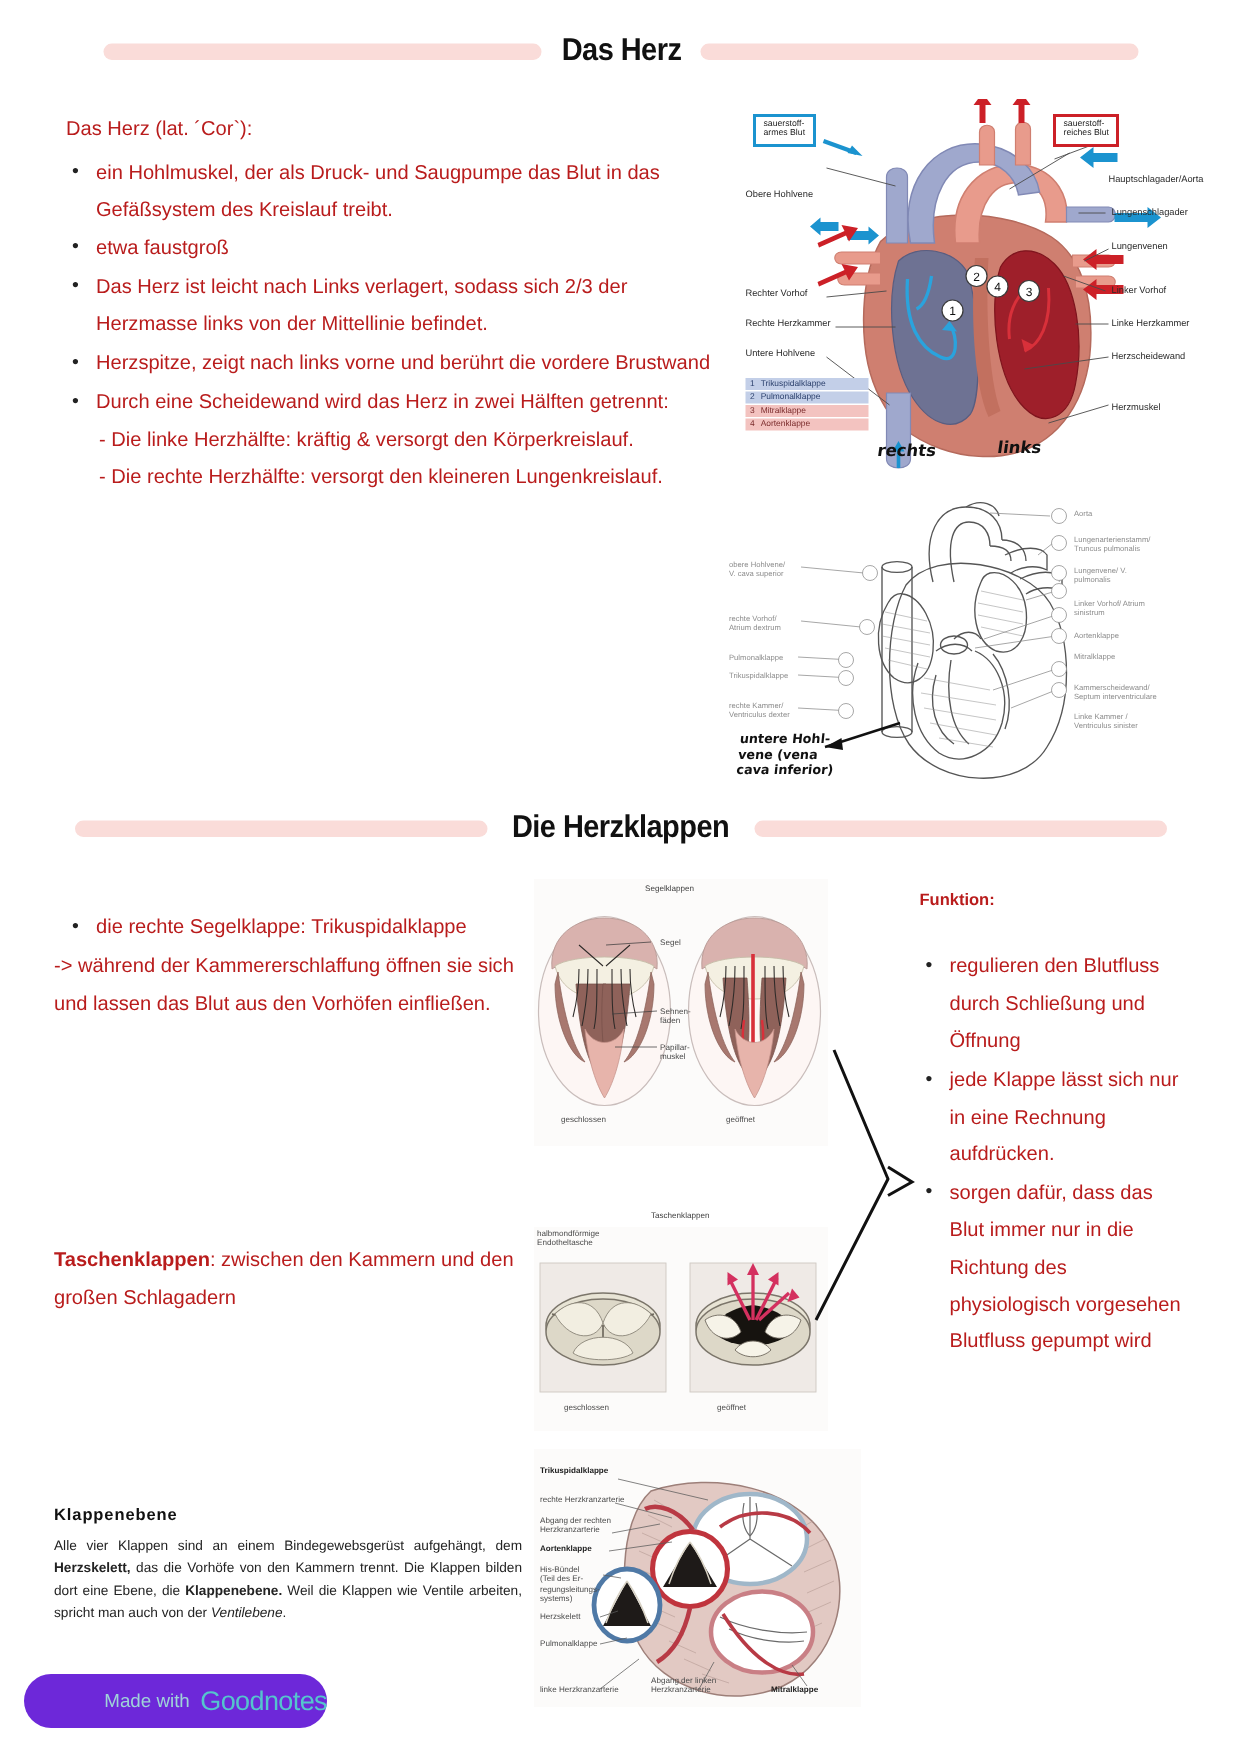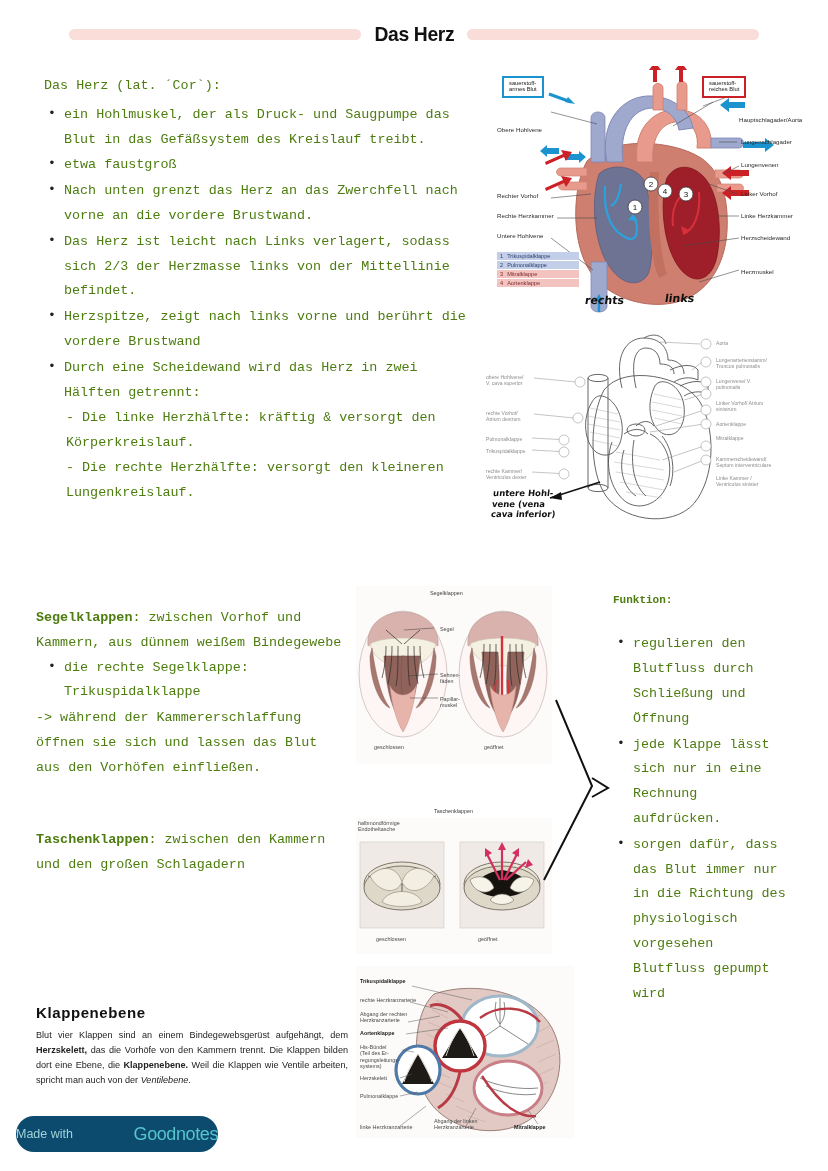--- a/index.html
+++ b/index.html
@@ -22,21 +22,21 @@
     font-weight:bold;font-size:21px;letter-spacing:-.4px;
     color:#111;white-space:nowrap;padding:0 10px;
     transform:scaleX(.92);transform-origin:center;
   }
   #banner-herz{top:22px;}
   #banner-klappen{top:540px;}
   #banner-klappen .bar.left{width:275px;}
   #banner-klappen .bar.right{width:275px;}
 
   
-  .copy{font-size:13.4px;line-height:1.85;color:#4d7c0f;font-family:Liberation Mono, monospace;}
+  .copy{font-size:13.4px;line-height:1.85;color:#b91c1c;}
   .lead{margin:0 0 4px 0;}
   ul.bul{list-style:none;margin:0;padding:0;}
   ul.bul>li{position:relative;padding-left:20px;margin:0 0 1px 0;}
   ul.bul>li:before{content:"•";position:absolute;left:4px;top:-1px;font-size:13px;color:#222;}
   .subline{padding-left:22px;}
 
   #intro-block{position:absolute;left:44px;top:74px;width:430px;}
 
   
   #heart-color{position:absolute;left:487px;top:66px;width:330px;height:252px;background:#fff;}
@@ -62,53 +62,52 @@
   
   .figbox{position:absolute;background:#fcfbfa;}
   #fig-segel{left:356px;top:586px;width:196px;height:178px;}
   #fig-taschen{left:356px;top:818px;width:196px;height:136px;}
   #fig-ebene{left:356px;top:966px;width:218px;height:172px;}
   .flabel{position:absolute;font-size:5.4px;line-height:1.2;color:#4a4a4a;white-space:nowrap;}
   .flabel.b{font-weight:bold;color:#1c1c1c;}
 
   
   #klappenebene{position:absolute;left:36px;top:1004px;width:312px;}
-  #klappenebene h4{margin:0 0 7px 0;font-size:15px;font-weight:bold;letter-spacing:.6px;color:#111;}
+  #klappenebene h4{margin:0 0 7px 0;font-size:11px;font-weight:bold;letter-spacing:.6px;color:#111;}
   #klappenebene p{margin:0;font-size:9.1px;line-height:1.65;text-align:justify;color:#232323;}
   #klappenebene i{}
 
   
   #arrow-connector{position:absolute;left:538px;top:698px;width:96px;height:186px;}
 
   
   #goodnotes{
     position:absolute;left:16px;top:1116px;width:202px;height:36px;
-    border-radius:18px;background:#0c4a6e;display:flex;align-items:center;
-    justify-content:space-between;gap:7px;
+    border-radius:18px;background:#6d28d9;display:flex;align-items:center;
+    justify-content:flex-end;gap:7px;
   }
   #goodnotes .mw{font-size:12.5px;color:#9fd3d8;}
   #goodnotes .gn{font-size:18px;color:#55c4cd;letter-spacing:-.4px;}
 </style>
 </head>
 <body>
 
 <div class="page">
 
   <div class="banner" id="banner-herz">
     <div class="bar left"></div>
     <div class="btitle">Das Herz</div>
     <div class="bar right"></div>
   </div>
 
   <div id="intro-block" class="copy">
     <p class="lead">Das Herz (lat. ´Cor`):</p>
     <ul class="bul">
       <li>ein Hohlmuskel, der als Druck- und Saugpumpe das Blut in das Gefäßsystem des Kreislauf treibt.</li>
       <li>etwa faustgroß</li>
-      <li>Nach unten grenzt das Herz an das Zwerchfell nach vorne an die vordere Brustwand.</li>
       <li>Das Herz ist leicht nach Links verlagert, sodass sich 2/3 der Herzmasse links von der Mittellinie befindet.</li>
       <li>Herzspitze, zeigt nach links vorne und berührt die vordere Brustwand</li>
       <li>Durch eine Scheidewand wird das Herz in zwei Hälften getrennt:</li>
     </ul>
     <div class="subline">- Die linke Herzhälfte:  kräftig &amp; versorgt den Körperkreislauf.</div>
     <div class="subline">- Die rechte Herzhälfte: versorgt den kleineren Lungenkreislauf.</div>
   </div>
 
   <div id="heart-color">
     <svg width="330" height="252" viewBox="0 0 330 252">
@@ -362,25 +361,27 @@
 Septum interventriculare</span></div>
     <div class="slabel r" style="left:232px;top:145px;"><span style="white-space:pre-line;">Linke Kammer /
 Ventriculus sinister</span></div>
 
     
     <div class="hand2" style="left:8px;top:158px;white-space:pre-line;">untere Hohl-
 vene (vena
 cava inferior)</div>
   </div>
 
+  <div class="banner" id="banner-klappen">
+    <div class="bar left"></div>
+    <div class="btitle">Die Herzklappen</div>
+    <div class="bar right"></div>
+  </div>
 
   <div id="seg-block" class="copy">
-    <p style="margin:0;">
-      <b>Segelklappen</b><span>: zwischen Vorhof und Kammern, aus dünnem weißem Bindegewebe</span>
-    </p>
     <ul class="bul" style="padding-left:8px;">
       <li>die rechte Segelklappe: Trikuspidalklappe</li>
     </ul>
     <p style="margin:0;">-&gt; während der Kammererschlaffung öffnen sie sich und lassen das Blut aus den Vorhöfen einfließen.</p>
   </div>
 
   <div id="tas-block" class="copy">
     <p style="margin:0;">
       <b>Taschenklappen</b><span>: zwischen den Kammern und den großen Schlagadern</span>
     </p>
@@ -501,21 +502,21 @@
     <div class="flabel" style="left:122px;top:118px;">geöffnet</div>
   </div>
 
   <svg id="arrow-connector" viewBox="0 0 96 186">
     <path d="M18 2 L54 88 L6 182" stroke="#111" stroke-width="2" fill="none" stroke-linejoin="round"></path>
     <path d="M54 80 L70 90 L54 99" stroke="#111" stroke-width="2" fill="none"></path>
   </svg>
 
   <div id="klappenebene">
     <h4>Klappenebene</h4>
-    <p><span>Blut vier Klappen sind an einem Bindegewebsgerüst aufgehängt, dem </span><b>Herzskelett,</b><span> das die Vorhöfe von den Kammern trennt. Die Klappen bilden dort eine Ebene, die </span><b>Klappenebene.</b><span> Weil die Klappen wie Ventile arbeiten, spricht man auch von der </span><i>Ventilebene</i><span>.</span></p>
+    <p><span>Alle vier Klappen sind an einem Bindegewebsgerüst aufgehängt, dem </span><b>Herzskelett,</b><span> das die Vorhöfe von den Kammern trennt. Die Klappen bilden dort eine Ebene, die </span><b>Klappenebene.</b><span> Weil die Klappen wie Ventile arbeiten, spricht man auch von der </span><i>Ventilebene</i><span>.</span></p>
   </div>
 
   <div class="figbox" id="fig-ebene">
     <svg width="218" height="172" viewBox="0 0 218 172">
       <rect width="218" height="172" fill="#fcfbfa"></rect>
 
       <path d="M78 28 C120 14 176 26 196 62 C214 96 200 142 166 158 C130 174 86 160 70 130 C56 104 56 48 78 28 Z" fill="#e2c9c3" stroke="#9d7f79" stroke-width="1"></path>
       <g stroke="#b59a94" stroke-width=".45" fill="none" opacity=".9">
         <path d="M80 34 l14 8 M76 44 l16 8 M72 56 l18 8 M70 68 l18 8 M70 80 l18 8 M72 92 l18 8 M76 104 l18 8 M82 116 l18 8 M90 128 l18 8 M100 140 l18 8 M112 150 l18 6"></path>
         <path d="M186 48 l-14 8 M194 60 l-16 8 M198 74 l-18 8 M200 88 l-18 8 M198 102 l-18 8 M192 116 l-18 8 M184 130 l-18 8 M172 142 l-18 8"></path>

